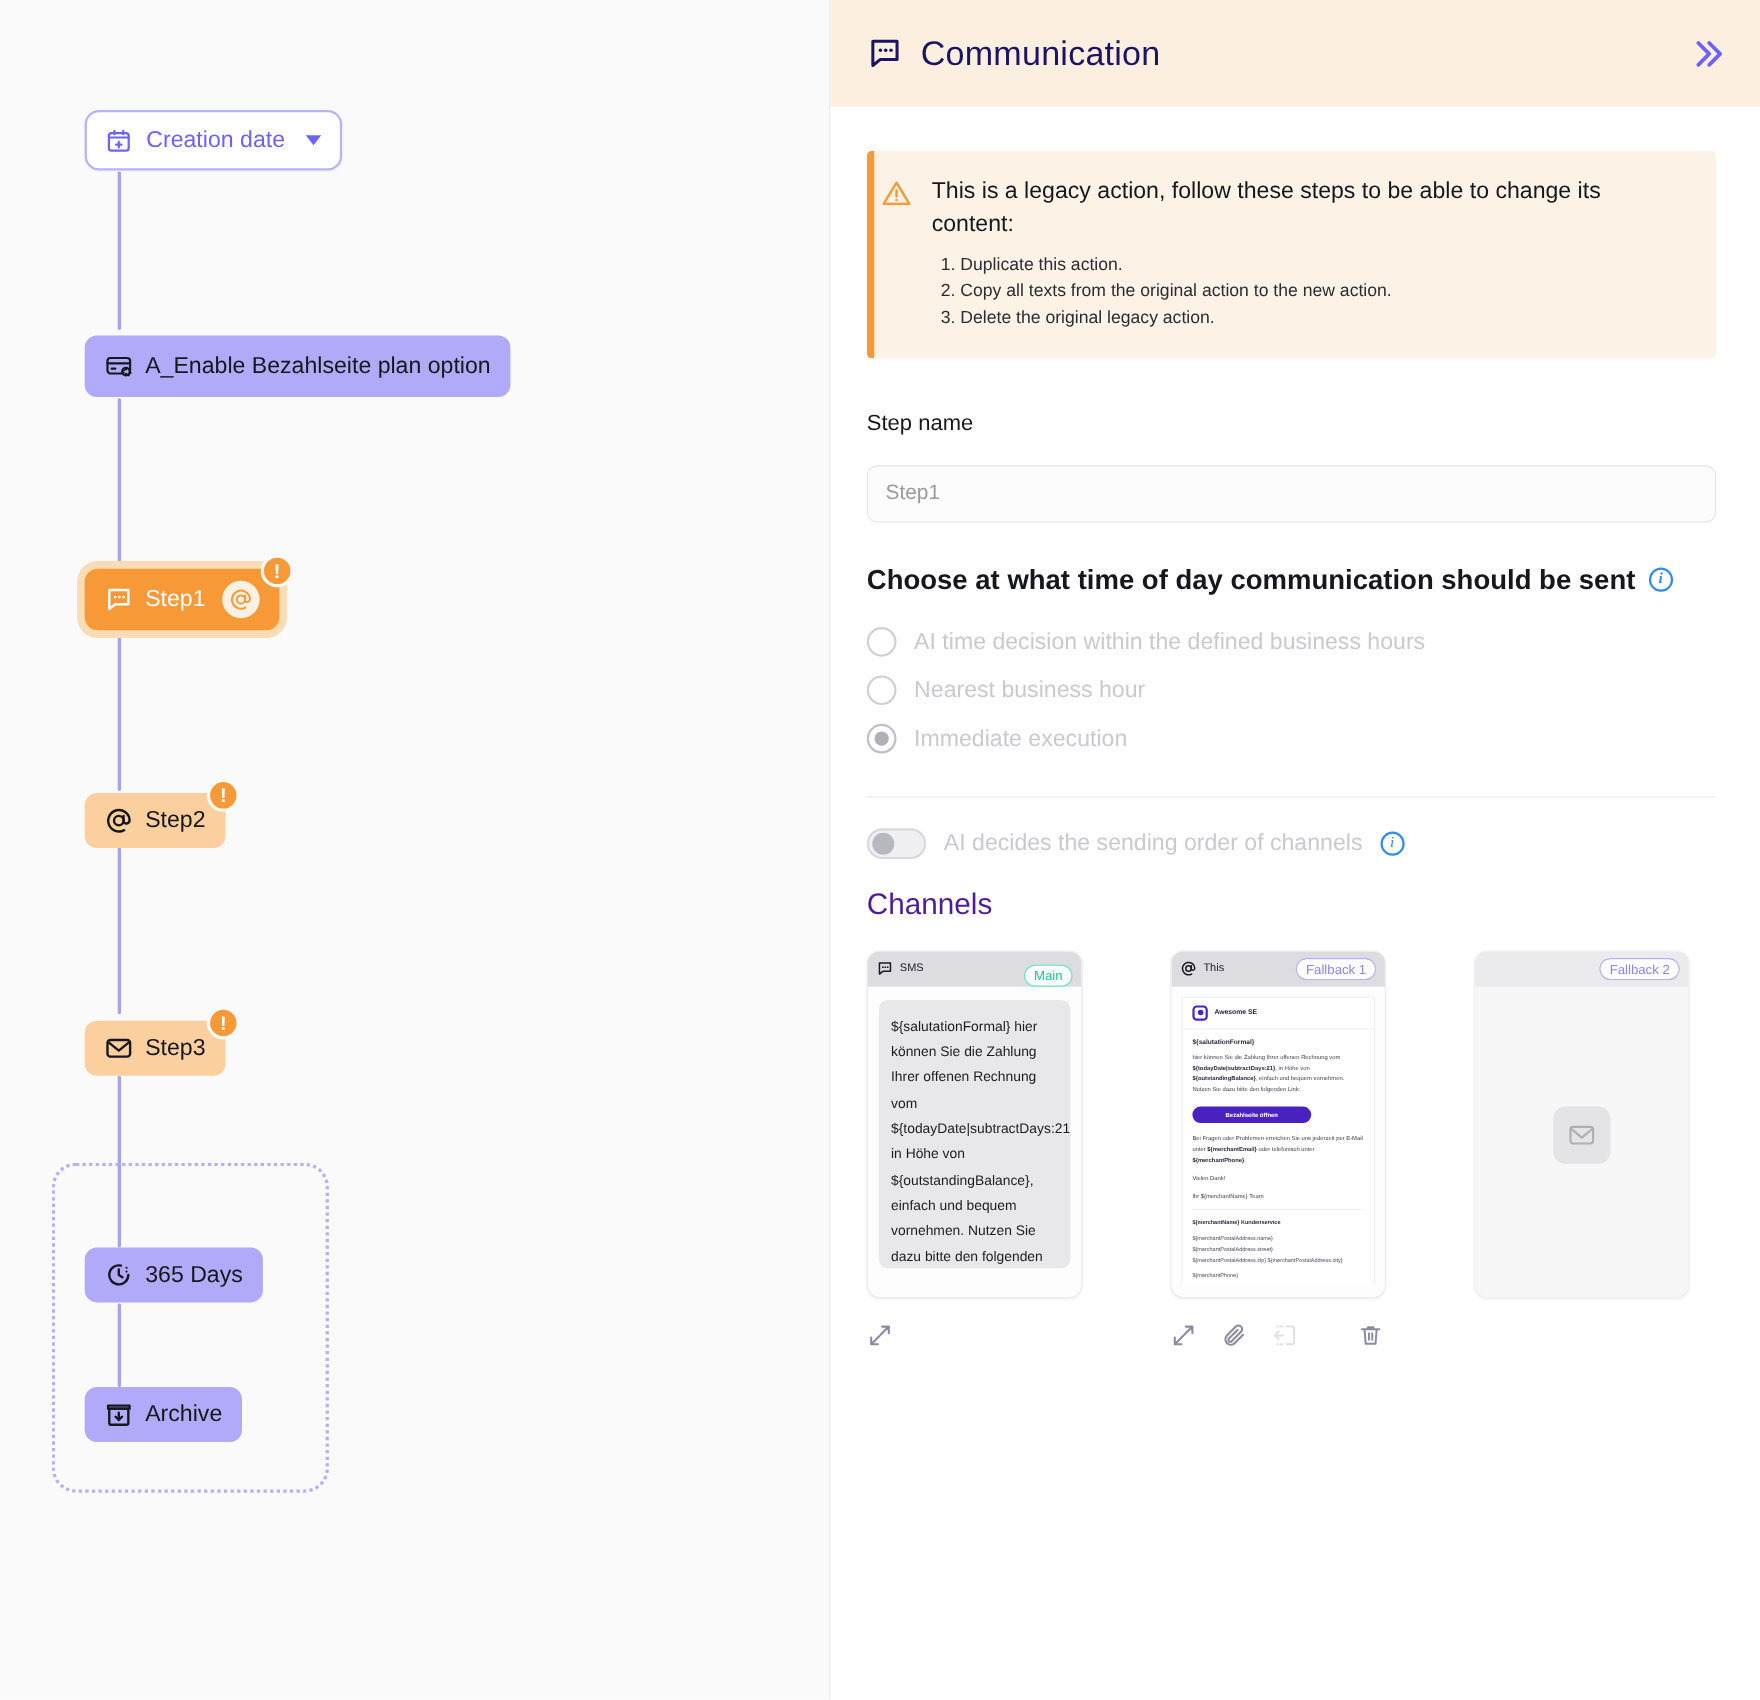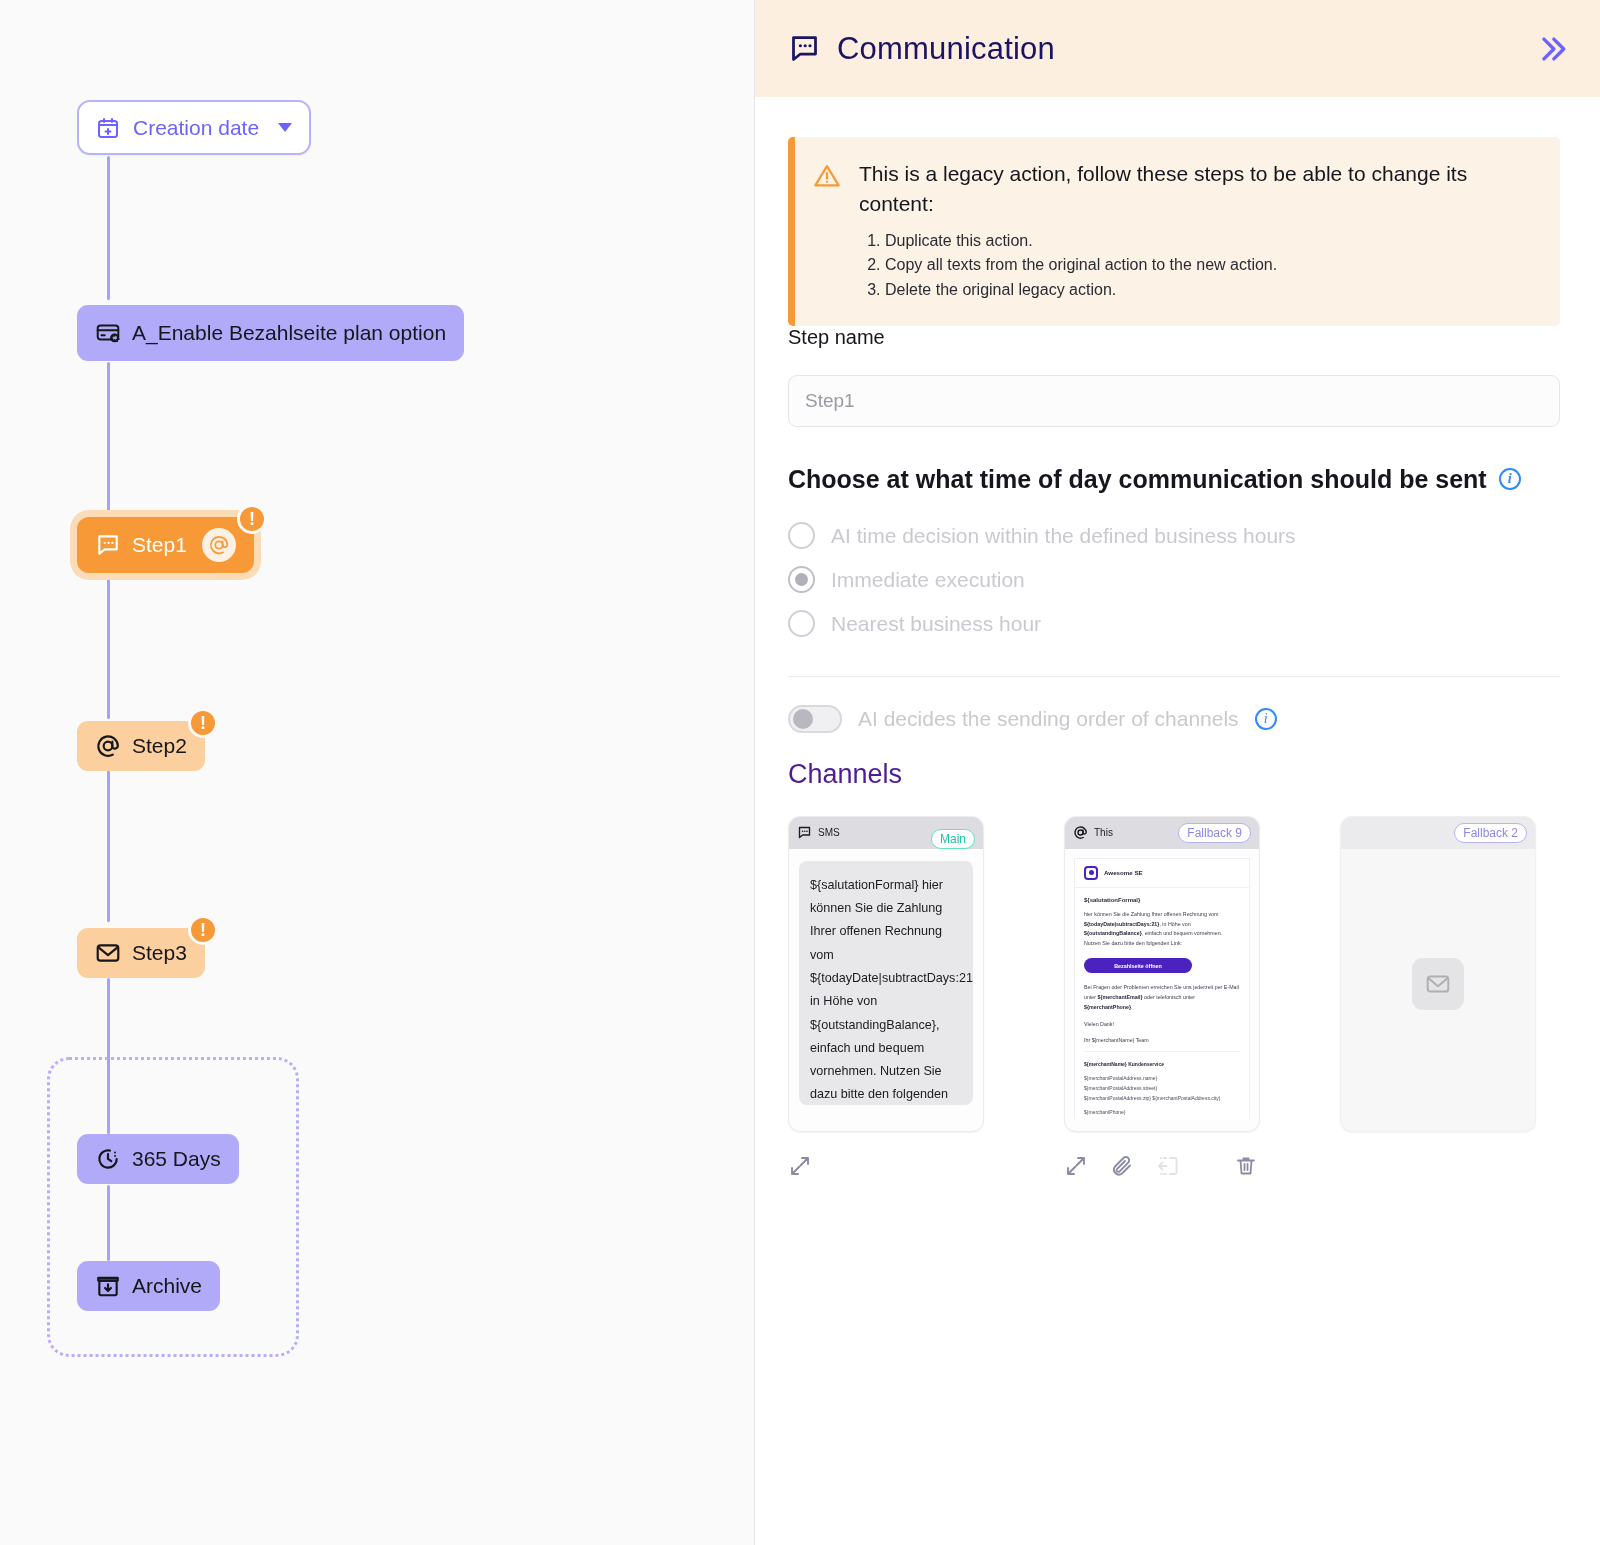--- a/index.html
+++ b/index.html
@@ -71,22 +71,22 @@
     height: 97px; background: #fdefe0;
     display: flex; align-items: center; padding: 0 32px 0 33px; gap: 16px;
   }
   .panel-title { font-size: 31px; color: #1b1464; letter-spacing: .2px; }
   .collapse-btn { margin-left: auto; cursor: pointer; display: flex; }
 
   .panel-body { padding: 40px 40px 0 33px; }
 
   .legacy-note {
     background: #fdf2e6; border-left: 7px solid #f89937;
-    border-radius: 5px; padding: 22px 26px 24px 18px;
-    display: flex; gap: 18px; 
+    border-radius: 5px; padding: 22px 26px 24px 6px;
+    display: flex; gap: 18px; margin-bottom: 48px;
   }
   .legacy-title { font-size: 21px; line-height: 1.45; color: #16161d; }
   .legacy-steps { margin: 9px 0 0 26px; }
   .legacy-steps li { font-size: 16px; line-height: 1.52; color: #2b2b33; }
 
   .field-label { font-size: 20px; color: #16161d; margin-bottom: 26px; }
   .text-input {
     width: 100%; height: 52px; border: 1px solid #e4e4ea;
     border-radius: 9px; background: #fcfcfd; padding: 0 16px;
     font-size: 19px; color: #97979f; font-family: inherit;
@@ -366,26 +366,26 @@
       <div class="section-head">
         <span>Choose at what time of day communication should be sent</span>
         <span class="info-dot">i</span>
       </div>
 
       <div class="radio-row">
         <span class="radio"></span>
         <span class="radio-label">AI time decision within the defined business hours</span>
       </div>
       <div class="radio-row">
+        <span class="radio"></span>
+        <span class="radio-label">Nearest business hour</span>
+      </div>
+      <div class="radio-row">
         <span class="radio checked"></span>
         <span class="radio-label">Immediate execution</span>
-      </div>
-      <div class="radio-row">
-        <span class="radio"></span>
-        <span class="radio-label">Nearest business hour</span>
       </div>
 
       <div class="divider"></div>
 
       
       <div class="toggle-row">
         <span class="toggle">
           <span class="toggle-knob"></span>
         </span>
         <span class="toggle-label">AI decides the sending order of channels</span>
@@ -417,21 +417,21 @@
 
         <div class="chan-card">
           <div class="chan-head">
             <span style="display:flex;">
               <svg width="15" height="15" viewBox="0 0 24 24" fill="none" stroke="#1b1b22" stroke-width="2.2" stroke-linecap="round">
                 <circle cx="12" cy="12" r="4"></circle>
                   <path d="M16 8v5.2a2.8 2.8 0 005.1-1.6A9 9 0 1016.5 20"></path>
               </svg>
             </span>
             <span class="chan-name">This</span>
-            <span class="tag tag-fallback">Fallback 9</span>
+            <span class="tag tag-fallback">Fallback 1</span>
           </div>
           <div class="chan-body">
             <div class="mail-preview">
               <div class="mail-brandbar">
                 <span class="mail-logo">
                     <span></span>
                   </span>
                 <span class="mail-brand">Awesome SE</span>
               </div>
               <div class="mail-content">

